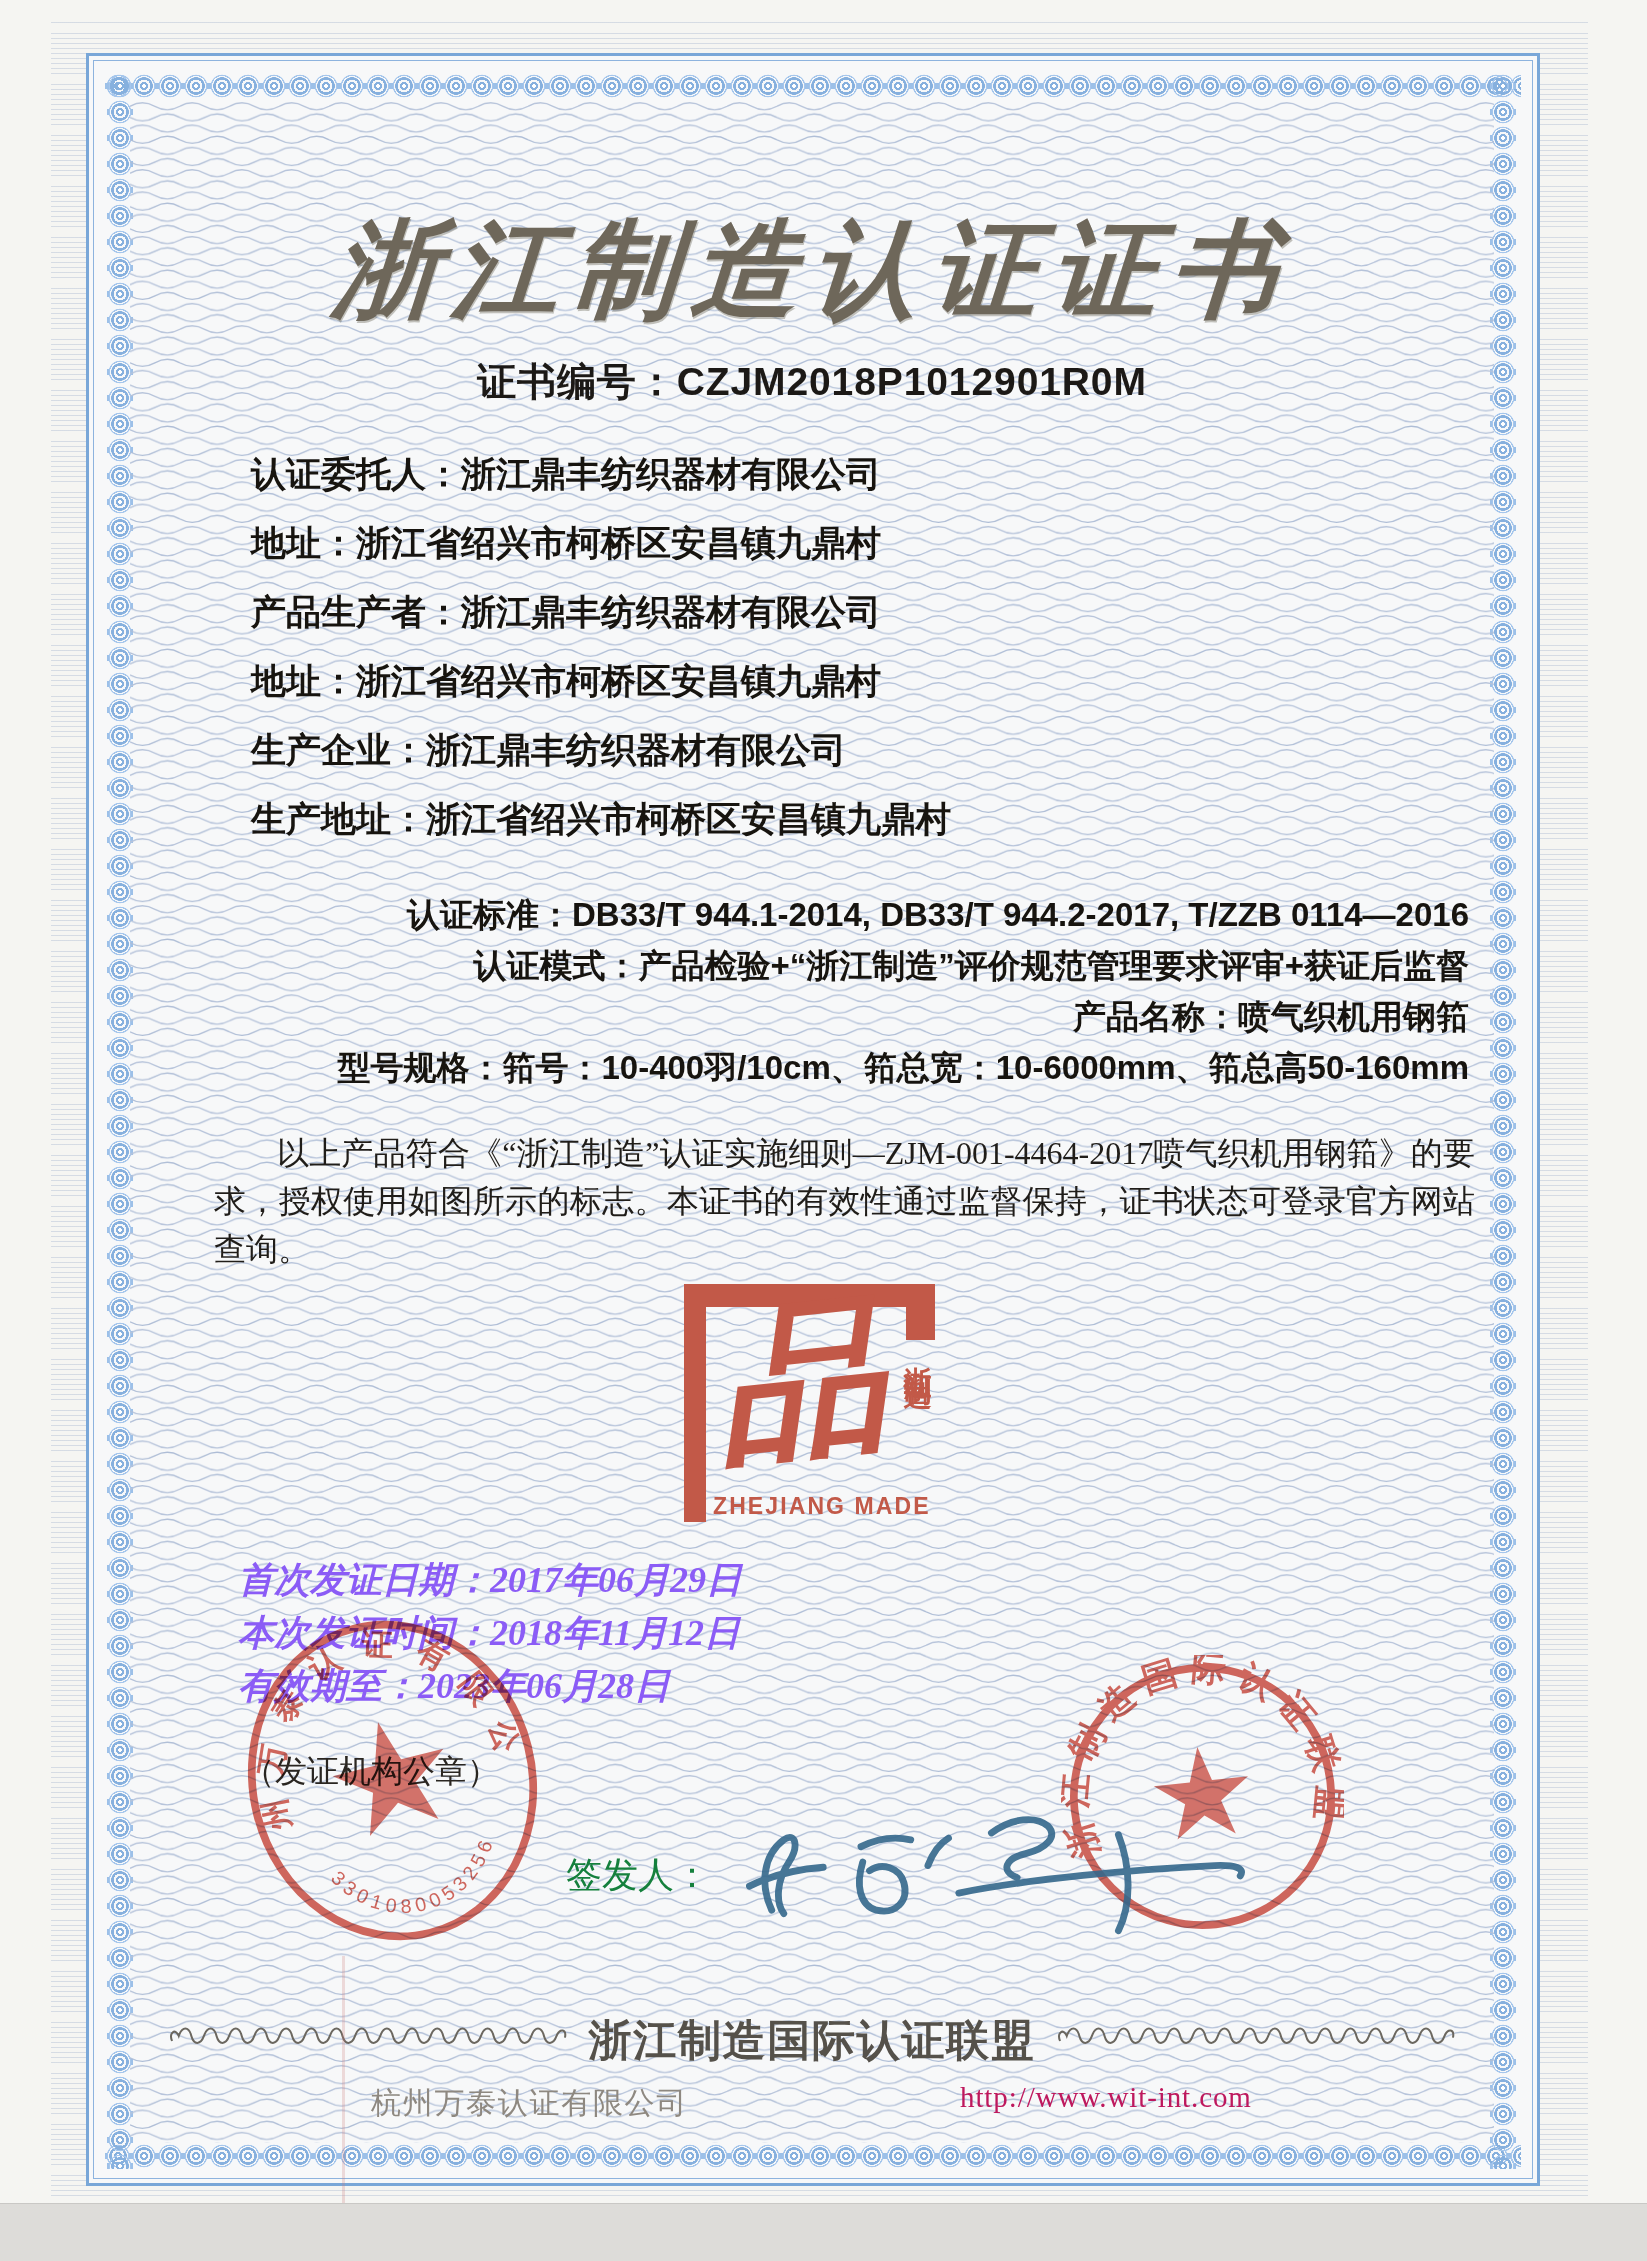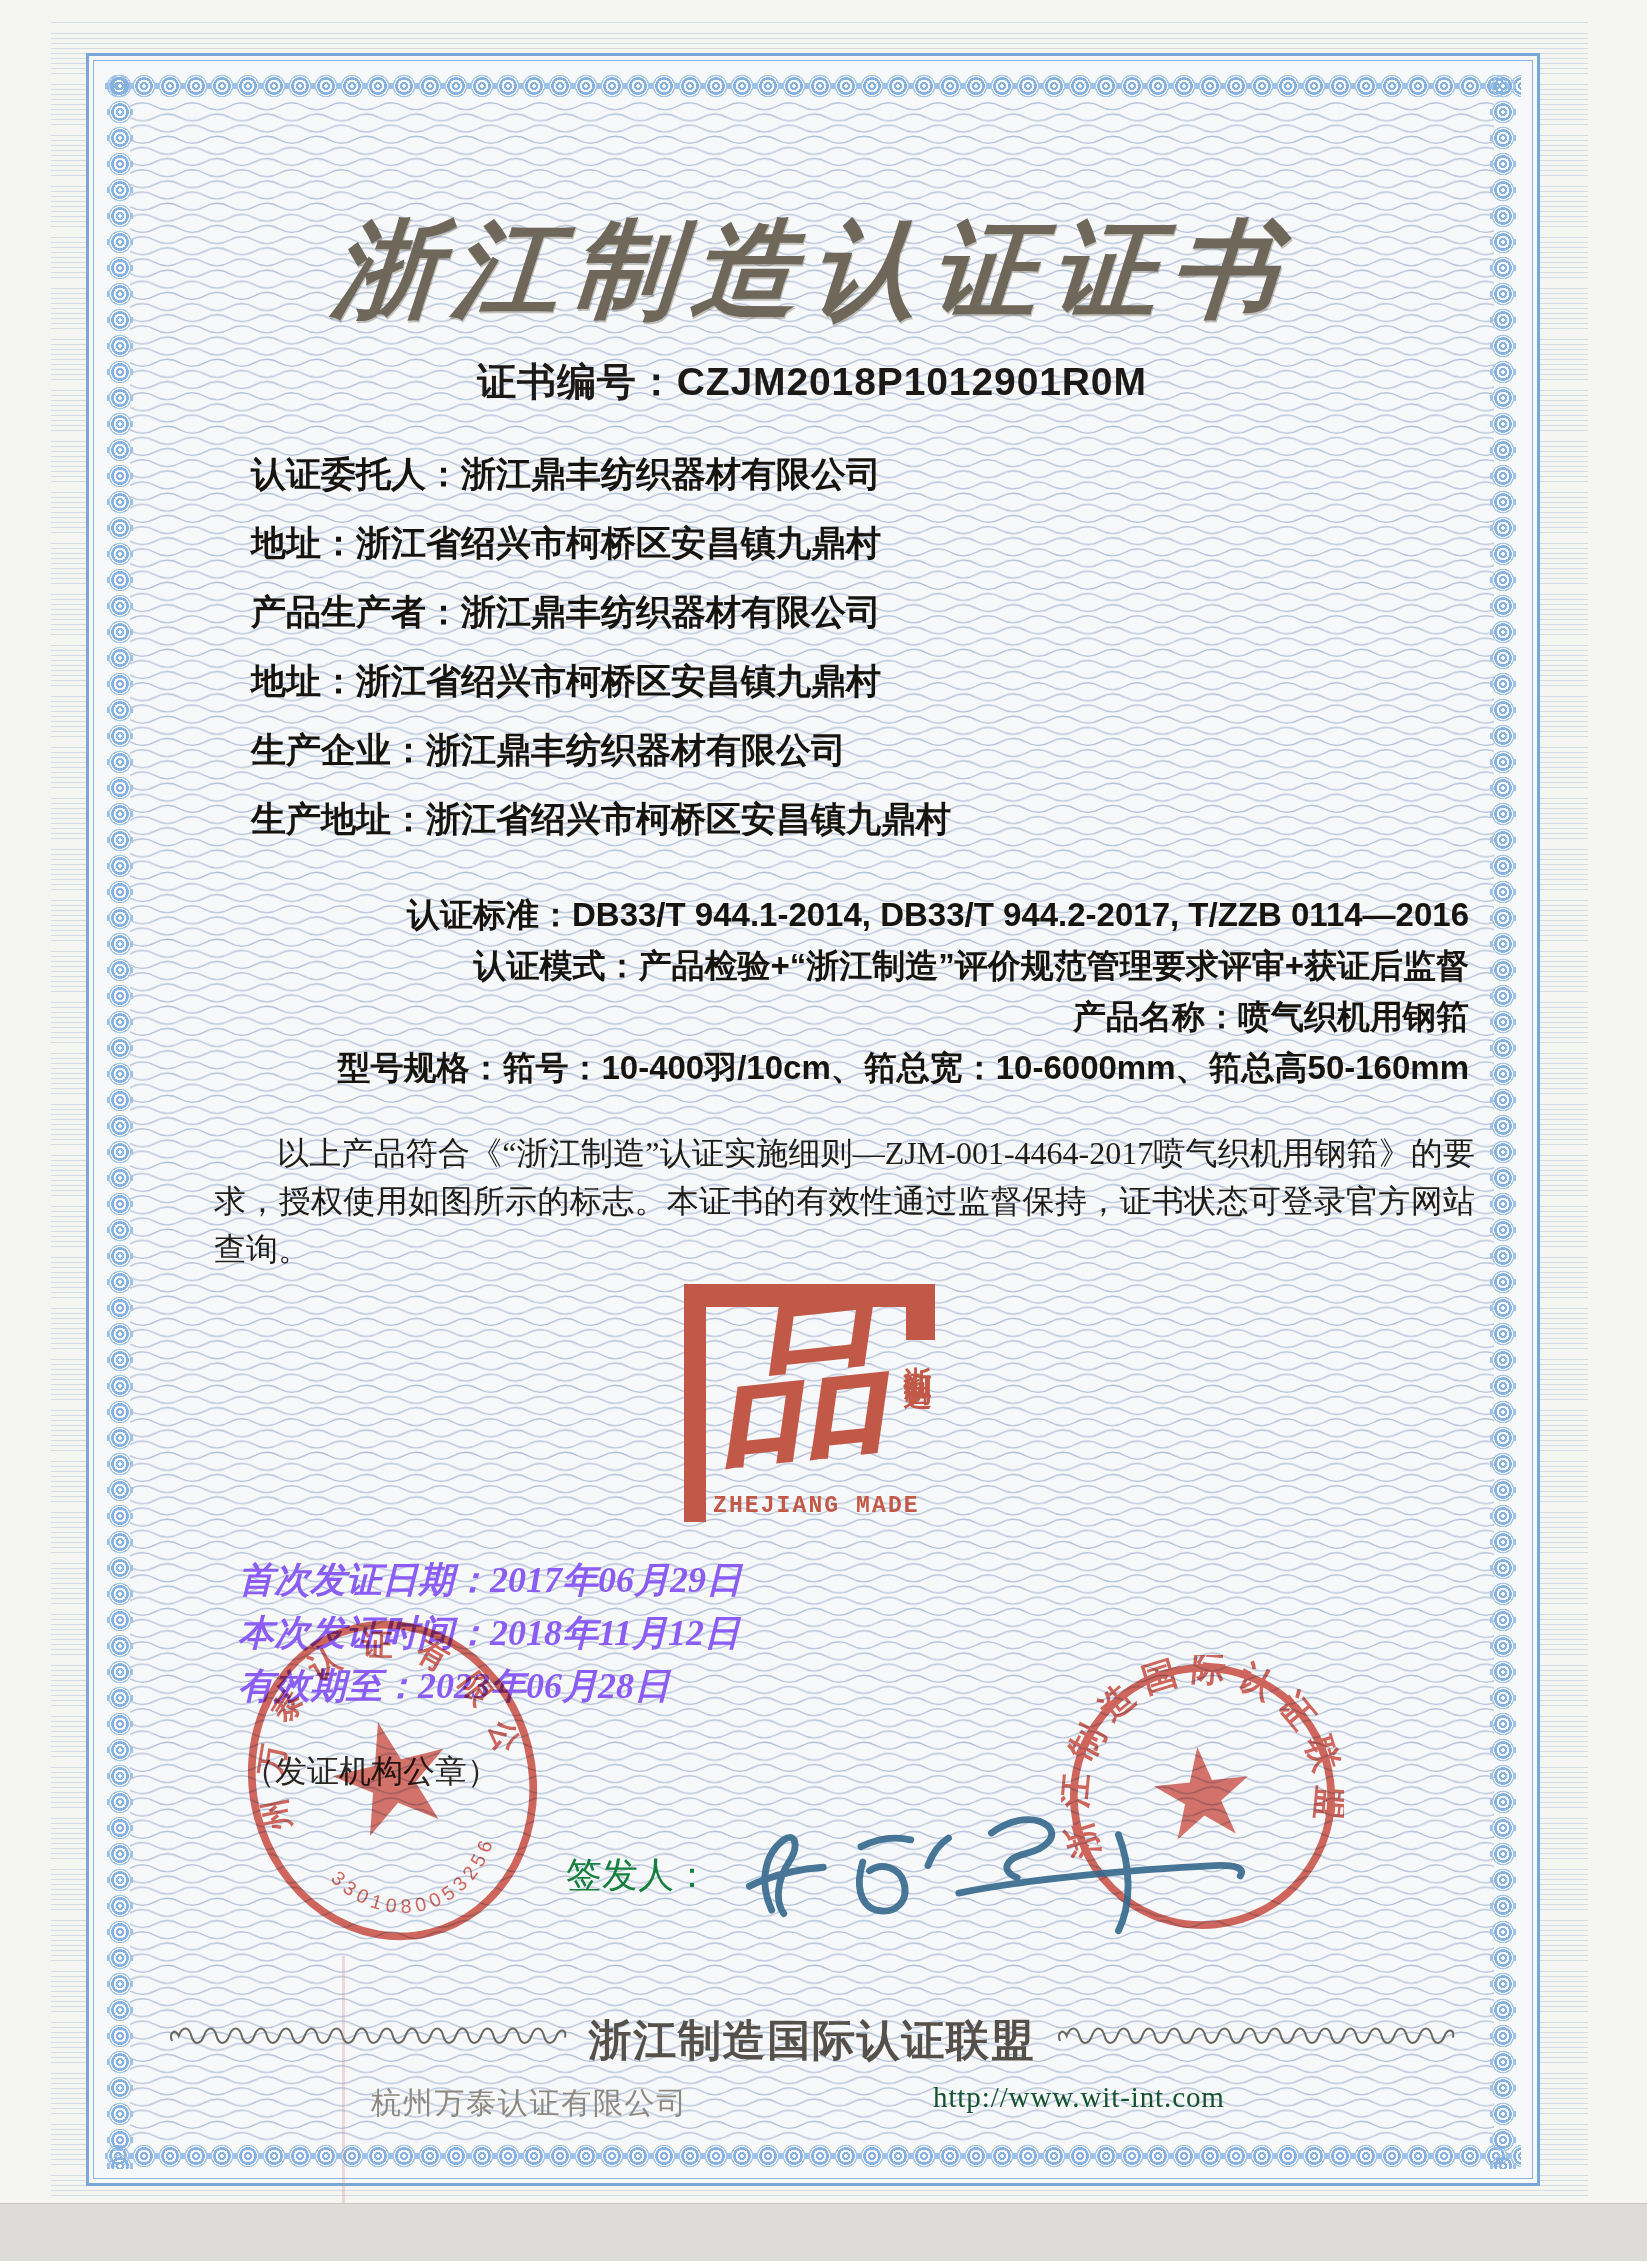--- a/index.html
+++ b/index.html
@@ -42,35 +42,35 @@
   
   .logo{left:684px;top:1284px;width:251px;height:238px;}
   .lg-bar{position:absolute;background:#c25948;}
   .lg-left{left:0;top:0;width:22px;height:238px;}
   .lg-top{left:0;top:0;width:251px;height:23px;}
   .lg-stub{left:222px;top:23px;width:29px;height:33px;}
   .lg-mark{position:absolute;left:33px;top:6.9px;font-family:"DejaVu Serif",serif;font-style:italic;
            font-weight:700;font-size:168px;color:#c25948;transform:rotate(-6deg);line-height:1.05;}
   .lg-side{position:absolute;left:214px;top:60px;writing-mode:vertical-rl;font-size:28px;font-weight:700;
            letter-spacing:5.1px;color:#c25948;}
-  .lg-cap{position:absolute;left:29px;top:209px;font-size:23px;font-weight:700;letter-spacing:2.1px;color:#c25948;font-family:Liberation Mono, monospace;}
+  .lg-cap{position:absolute;left:29px;top:209px;font-size:23px;font-weight:700;letter-spacing:2.1px;color:#c25948;}
   .dates{left:238px;top:1554px;}
   .dates .line{height:53px;line-height:53px;font-family:"Liberation Serif",serif;
                font-size:36px;font-weight:700;color:#8b5cf6;white-space:nowrap;font-style:italic;}
   .sealnote{left:243px;top:1750px;font-family:"Liberation Serif",serif;font-size:32px;color:#2a2621;}
   .issuer{left:566px;top:1851px;font-family:"Liberation Serif",serif;font-size:36px;color:#15803d;}
   .signature{left:734px;top:1783px;z-index:9;}
   .stamp{position:absolute;z-index:8;mix-blend-mode:multiply;opacity:.88;}
   .stamp-left{left:245px;top:1616px;}
   .stamp-right{left:1061px;top:1655px;}
   .band{left:130px;top:2012px;width:1364px;display:flex;align-items:center;justify-content:center;gap:19px;}
   .band-text{font-family:"Liberation Serif",serif;font-size:43px;font-weight:700;letter-spacing:1.7px;color:#55514a;white-space:nowrap;}
   .flourish path{stroke:#6b675f;stroke-width:2.4;fill:none;}
   .footer-left{left:371px;top:2083px;font-family:"Liberation Serif",serif;font-size:30px;letter-spacing:1.7px;color:#8e8880;}
-  .footer-right{left:933px;top:2081px;font-family:"Liberation Serif",serif;font-size:29px;letter-spacing:0.9px;color:#14532d;}
+  .footer-right{left:960px;top:2081px;font-family:"Liberation Serif",serif;font-size:29px;letter-spacing:0.9px;color:#be185d;}
   .crease{left:342px;top:1956px;width:2.6px;height:247px;background:rgba(205,125,125,.25);z-index:10;}
   .scan-bottom{left:0;top:2203px;width:1647px;height:58px;z-index:11;background:#dddcd9;border-top:0.9px solid #c9c8c5;}
 </style>
 </head>
 <body>
 
 <div class="paper">
   <div class="stripes"></div>
   <div class="frame-fill"></div>
   <div class="frame"></div>

